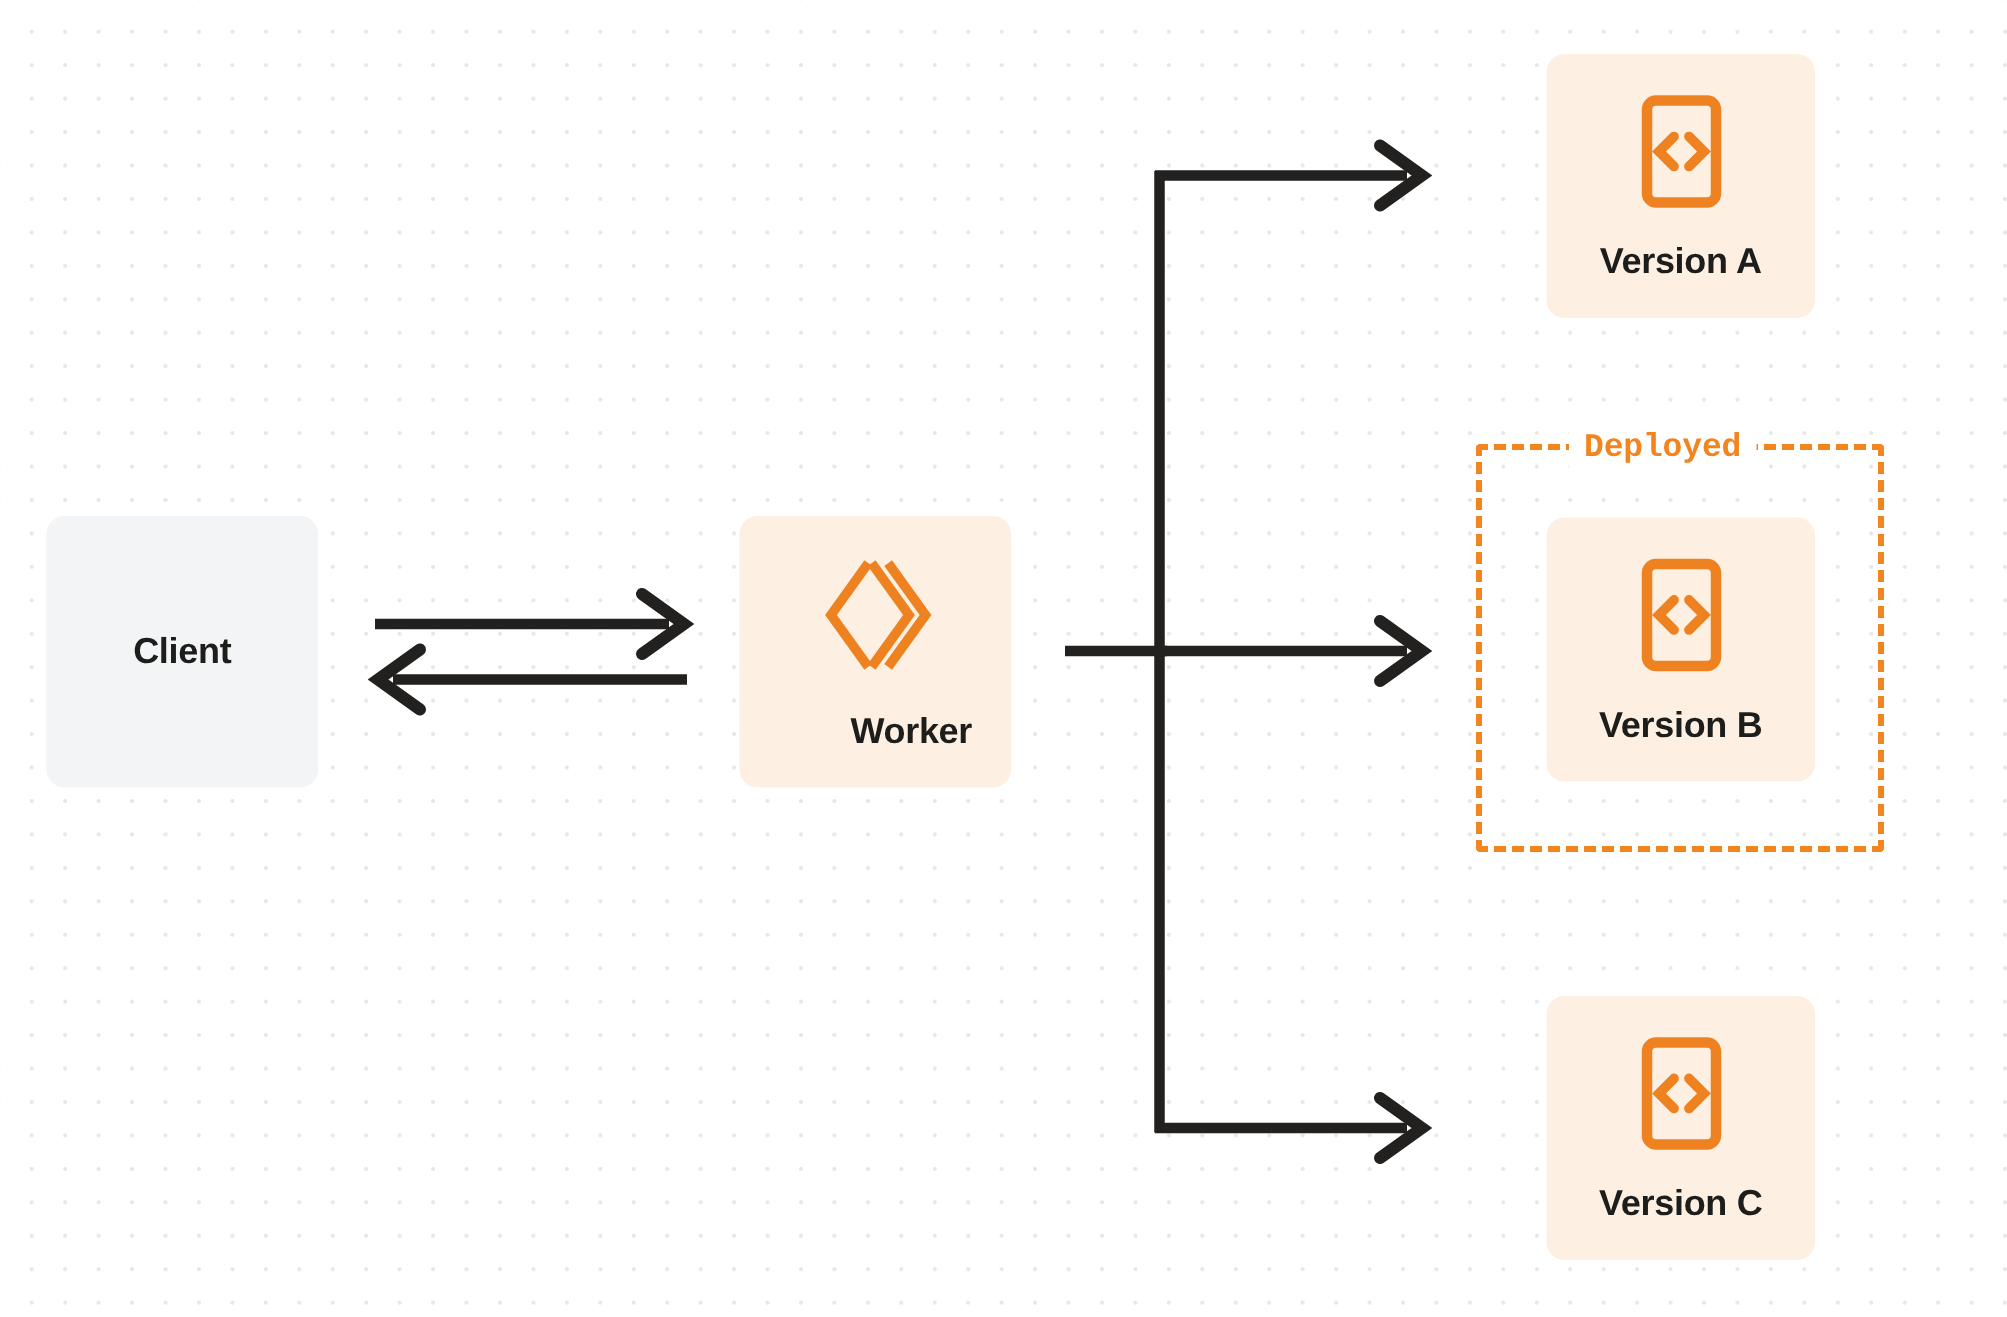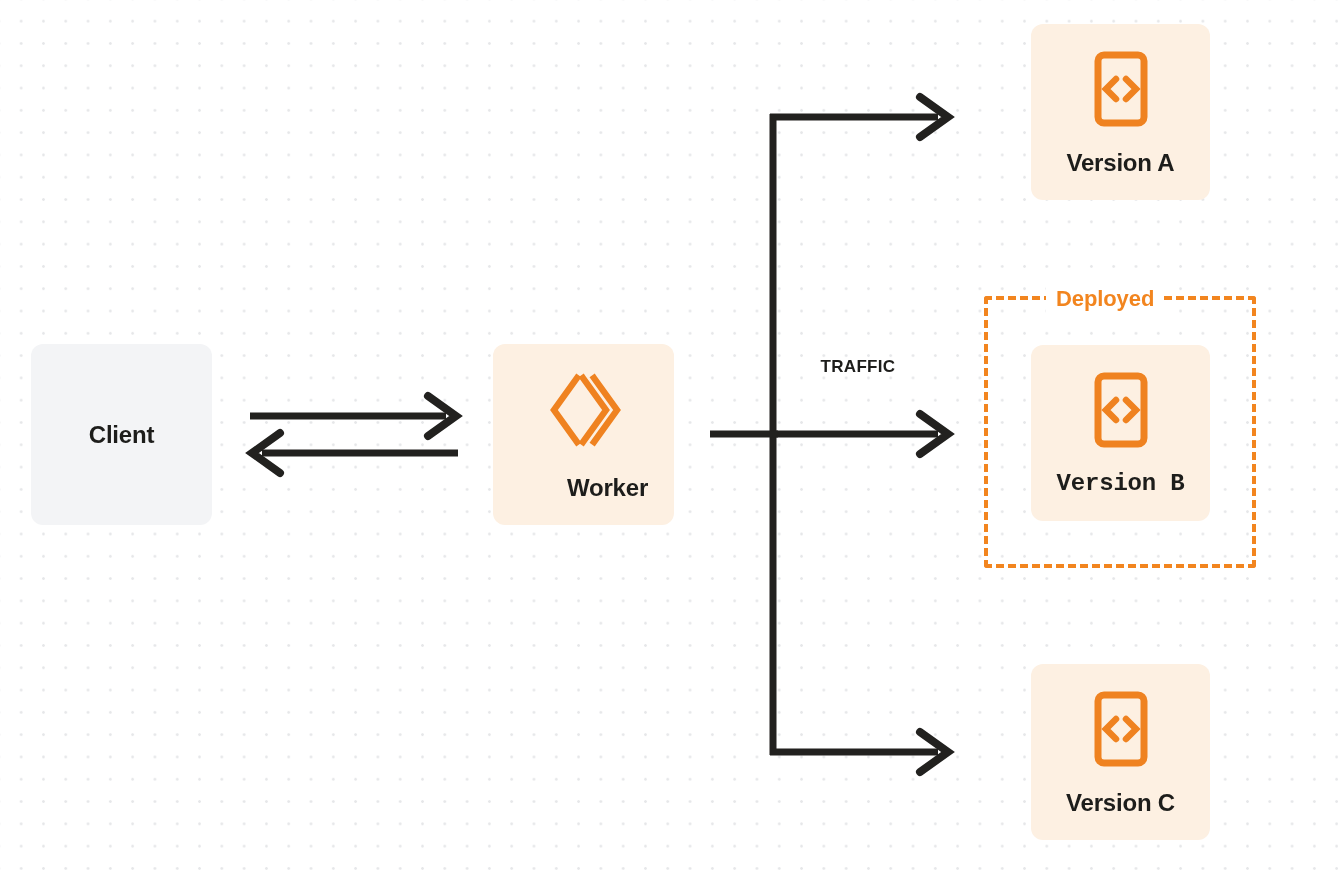--- a/index.html
+++ b/index.html
@@ -56,22 +56,22 @@
     background: #fdf0e2;
   }
   #worker-node .node-label { margin-top: 26px; margin-left: 48px; }
 
   .version-node {
     left: 1031px;
     width: 179px;
     height: 176px;
     background: #fdf0e2;
   }
-  #version-a-node { top: 24px; }
-  #version-b-node { top: 345px; font-family: Liberation Mono, monospace; }
+  #version-a-node { top: 36px; }
+  #version-b-node { top: 345px; }
   #version-c-node { top: 664px; }
   .version-node .node-label { margin-top: 22px; }
 
   
   #deployed-frame {
     position: absolute;
     left: 984px;
     top: 296px;
     width: 272px;
     height: 272px;
@@ -84,20 +84,21 @@
     left: 1046px;
     top: 285px;
     padding: 0 10px;
     background: #ffffff;
     color: #f2851f;
     font-size: 22px;
     font-weight: 700;
     line-height: 28px;
     letter-spacing: -0.1px;
     white-space: nowrap;
+    font-family: Liberation Mono, monospace;
   }
 
   
   #traffic-label {
     position: absolute;
     left: 770px;
     top: 350px;
     width: 176px;
     text-align: center;
     color: #1d1d1b;
@@ -154,21 +155,20 @@
       <polyline points="920,414 948,434 920,454" fill="none" stroke="#22211f" stroke-width="8" stroke-linecap="round" stroke-linejoin="miter"></polyline>
     </g>
 
     <g>
       <line x1="770" y1="752" x2="938" y2="752" stroke="#22211f" stroke-width="7" stroke-linecap="butt"></line>
       <polyline points="920,732 948,752 920,772" fill="none" stroke="#22211f" stroke-width="8" stroke-linecap="round" stroke-linejoin="miter"></polyline>
     </g>
   </svg>
 
   <div id="traffic-label">
-    <span id="traffic-word">TRAFFIC</span>
   </div>
 
   <div class="node" id="client-node">
     <span class="node-label">Client</span>
   </div>
 
   <div class="node" id="worker-node">
     <span>
       <svg class="icon-svg" width="80" height="80" viewBox="0 0 80 80" aria-hidden="true">
         <g fill="none" stroke="#ef8220" stroke-width="6.4" stroke-linecap="square" stroke-linejoin="miter">

